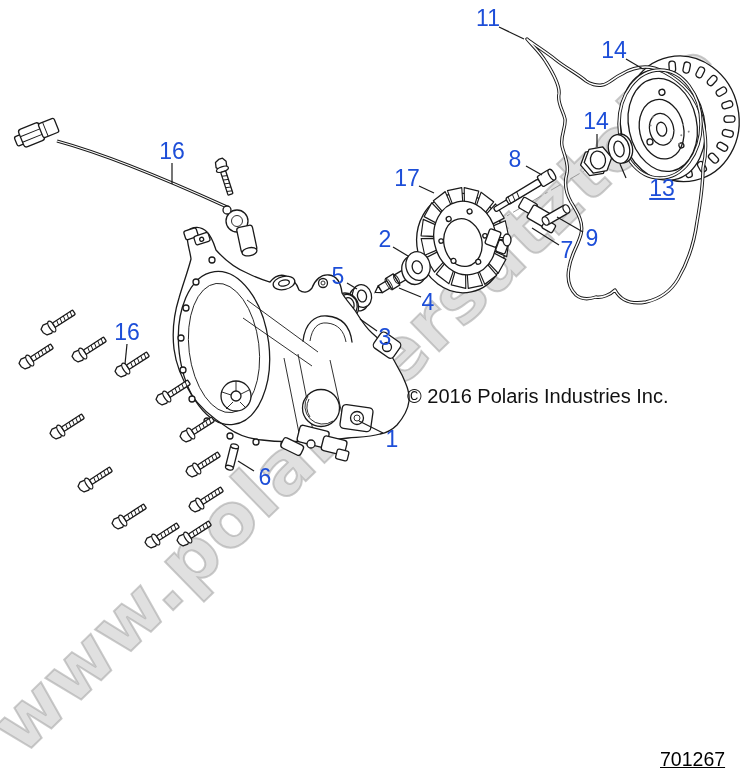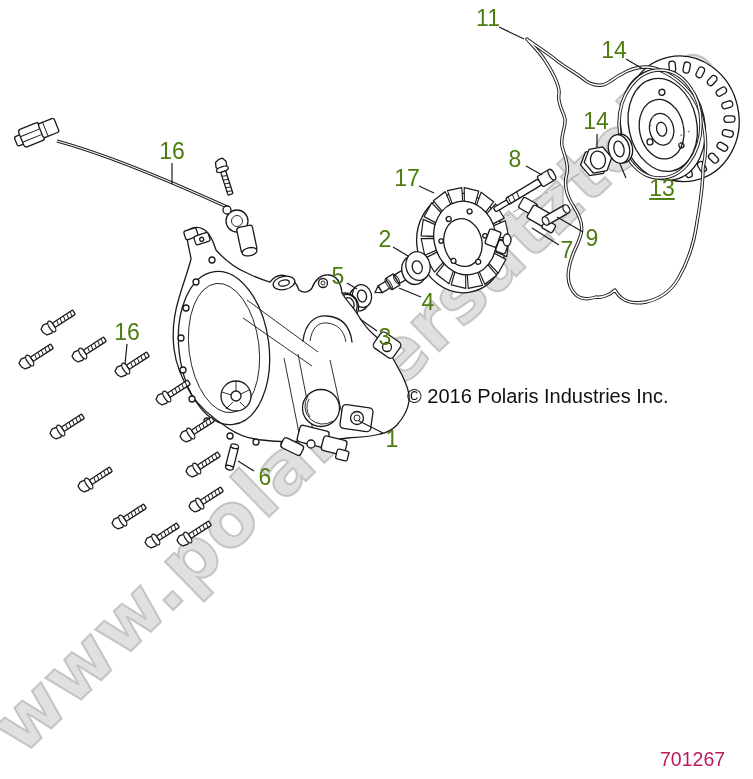--- a/index.html
+++ b/index.html
@@ -11,27 +11,27 @@
   
   .ln{fill:none;stroke:#1a1a1a;stroke-width:1.3;stroke-linejoin:round;stroke-linecap:round;}
   .wf{fill:#ffffff;stroke:#1a1a1a;stroke-width:1.3;stroke-linejoin:round;}
   .thin{fill:none;stroke:#1a1a1a;stroke-width:0.9;}
   .gasket-outer{fill:none;stroke:#1a1a1a;stroke-width:3.4;stroke-linejoin:round;}
   .gasket-inner{fill:none;stroke:#ffffff;stroke-width:1.5;stroke-linejoin:round;}
   .centerline{fill:none;stroke:#9a9a9a;stroke-width:1;stroke-dasharray:11 4 3 4;}
   .leader{stroke:#1a1a1a;stroke-width:1.2;}
   .callout{
     position:absolute;transform:translate(-50%,-52%);
-    font-size:23px;color:#4d7c0f;letter-spacing:0px;white-space:nowrap;
+    font-size:23px;color:#1d4ed8;letter-spacing:0px;white-space:nowrap;
   }
   .copyright{
     position:absolute;left:407px;top:385px;font-size:20px;color:#111;
   }
   .partnumber{
-    position:absolute;left:660px;top:748px;font-size:19.5px;color:#be185d;
+    position:absolute;left:660px;top:748px;font-size:19.5px;color:#000000;text-decoration:underline;
   }
   .wm-text{
     font-family:"DejaVu Sans",sans-serif;font-weight:bold;font-size:74px;letter-spacing:1px;
   }
 </style>
 </head>
 <body>
 
 <div class="stage">
 

